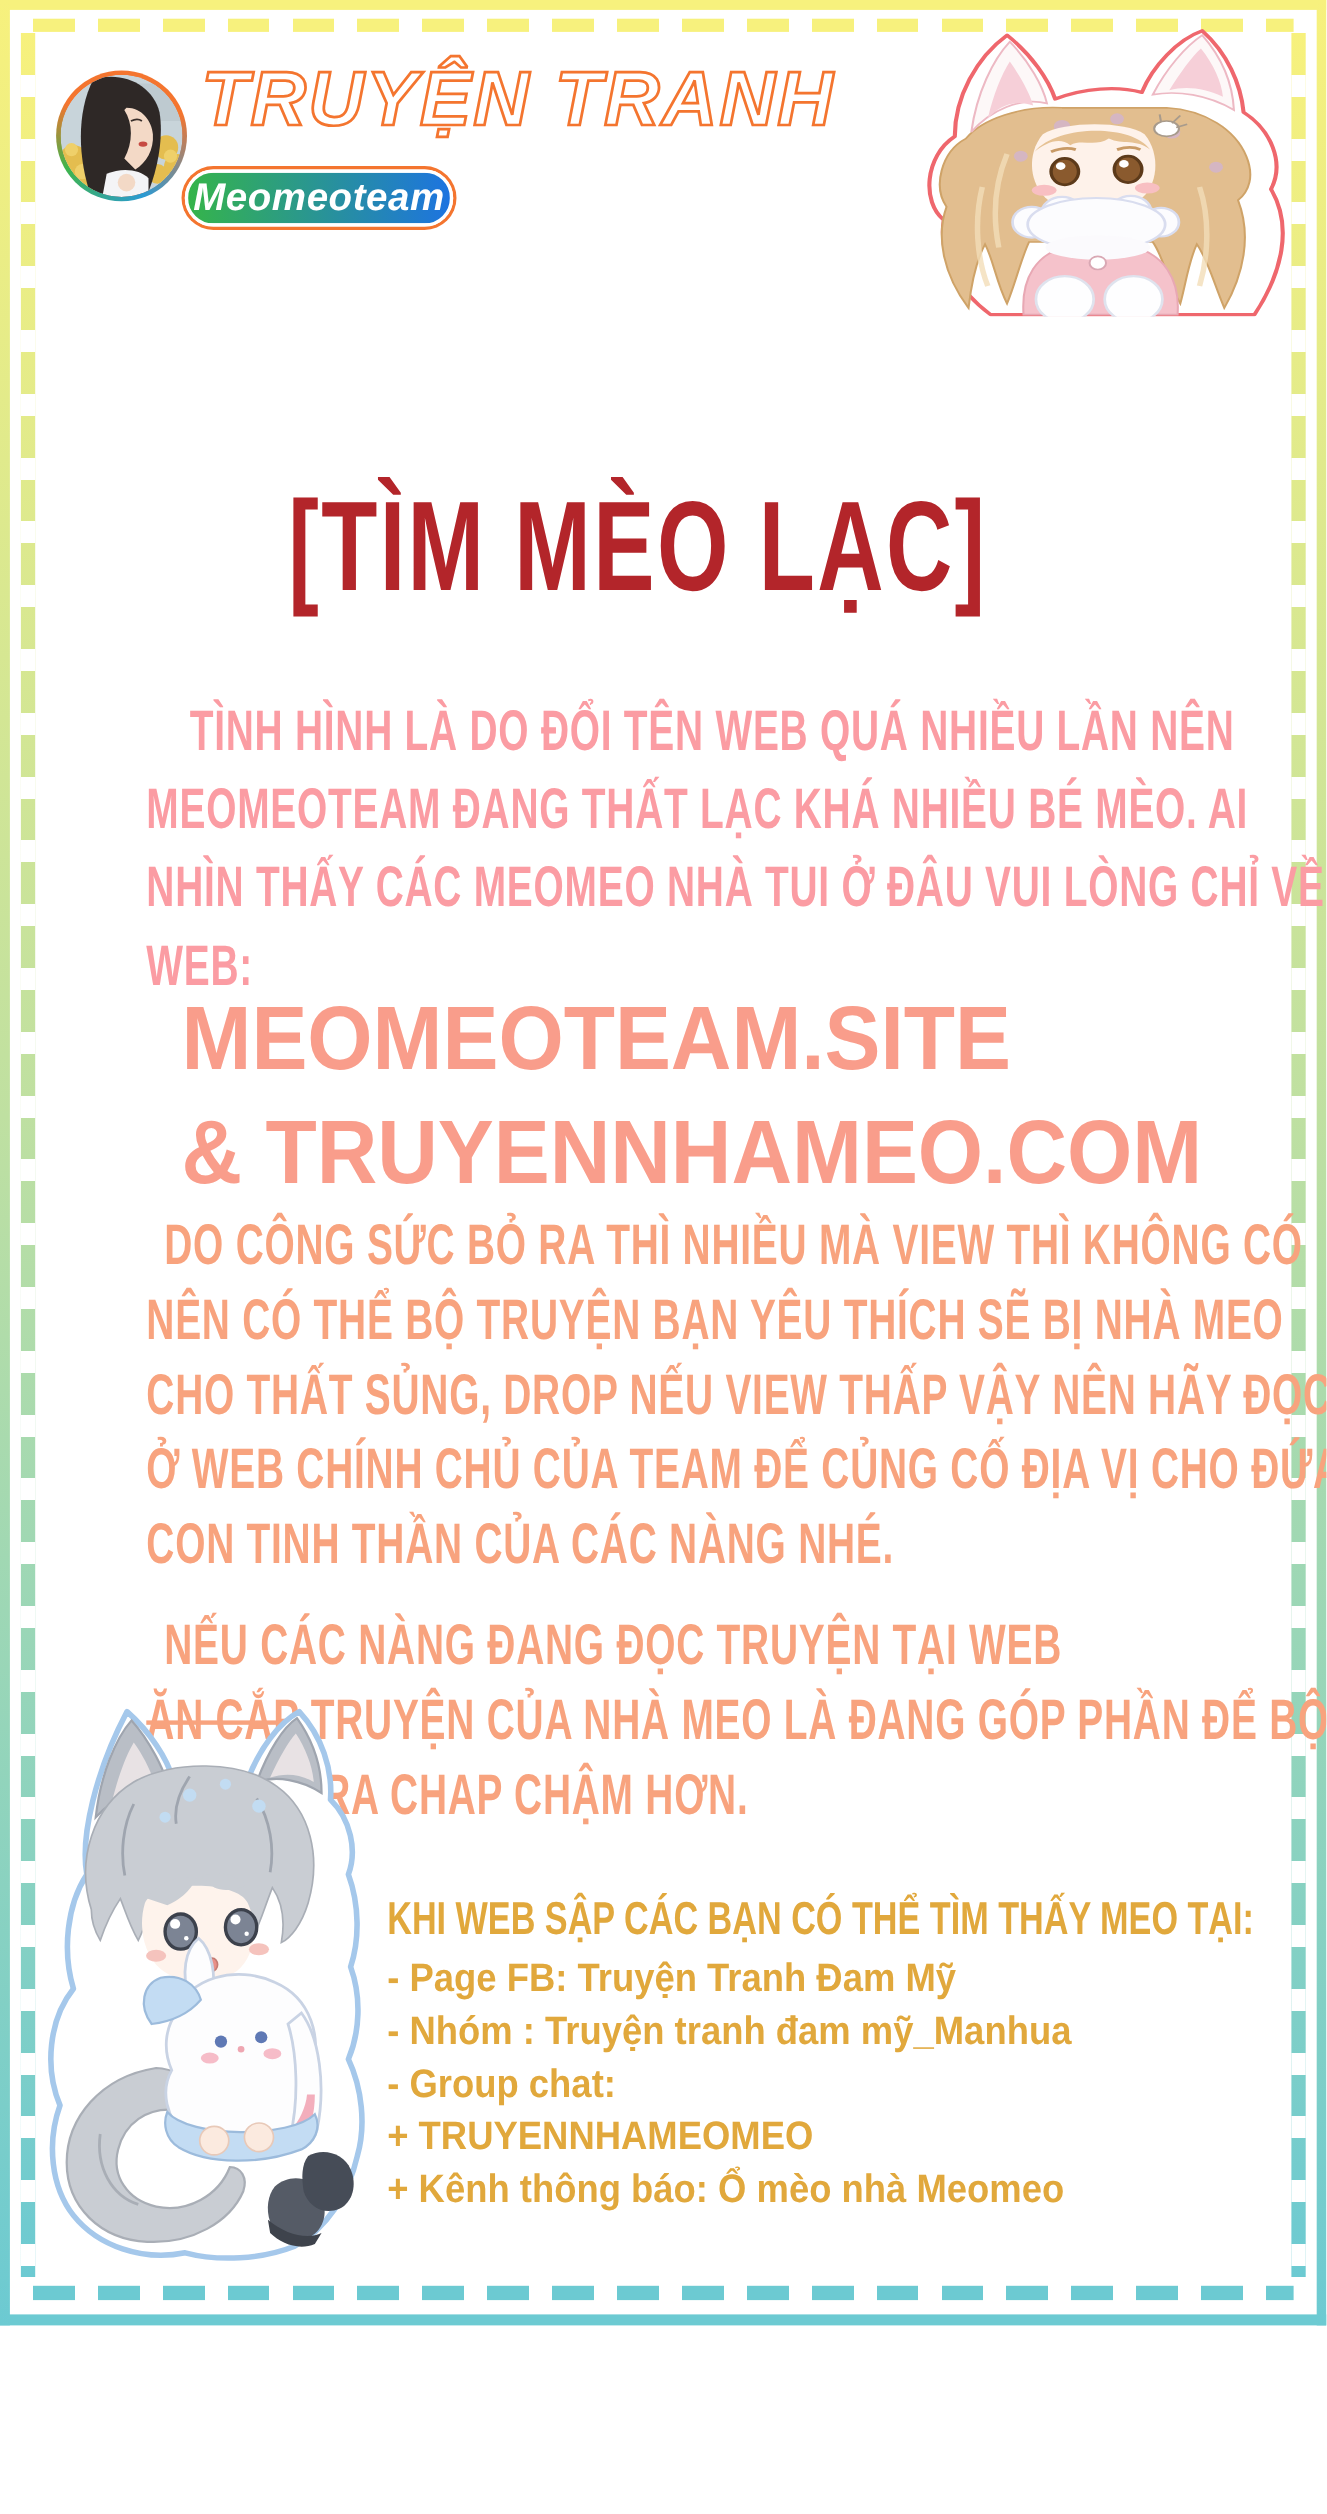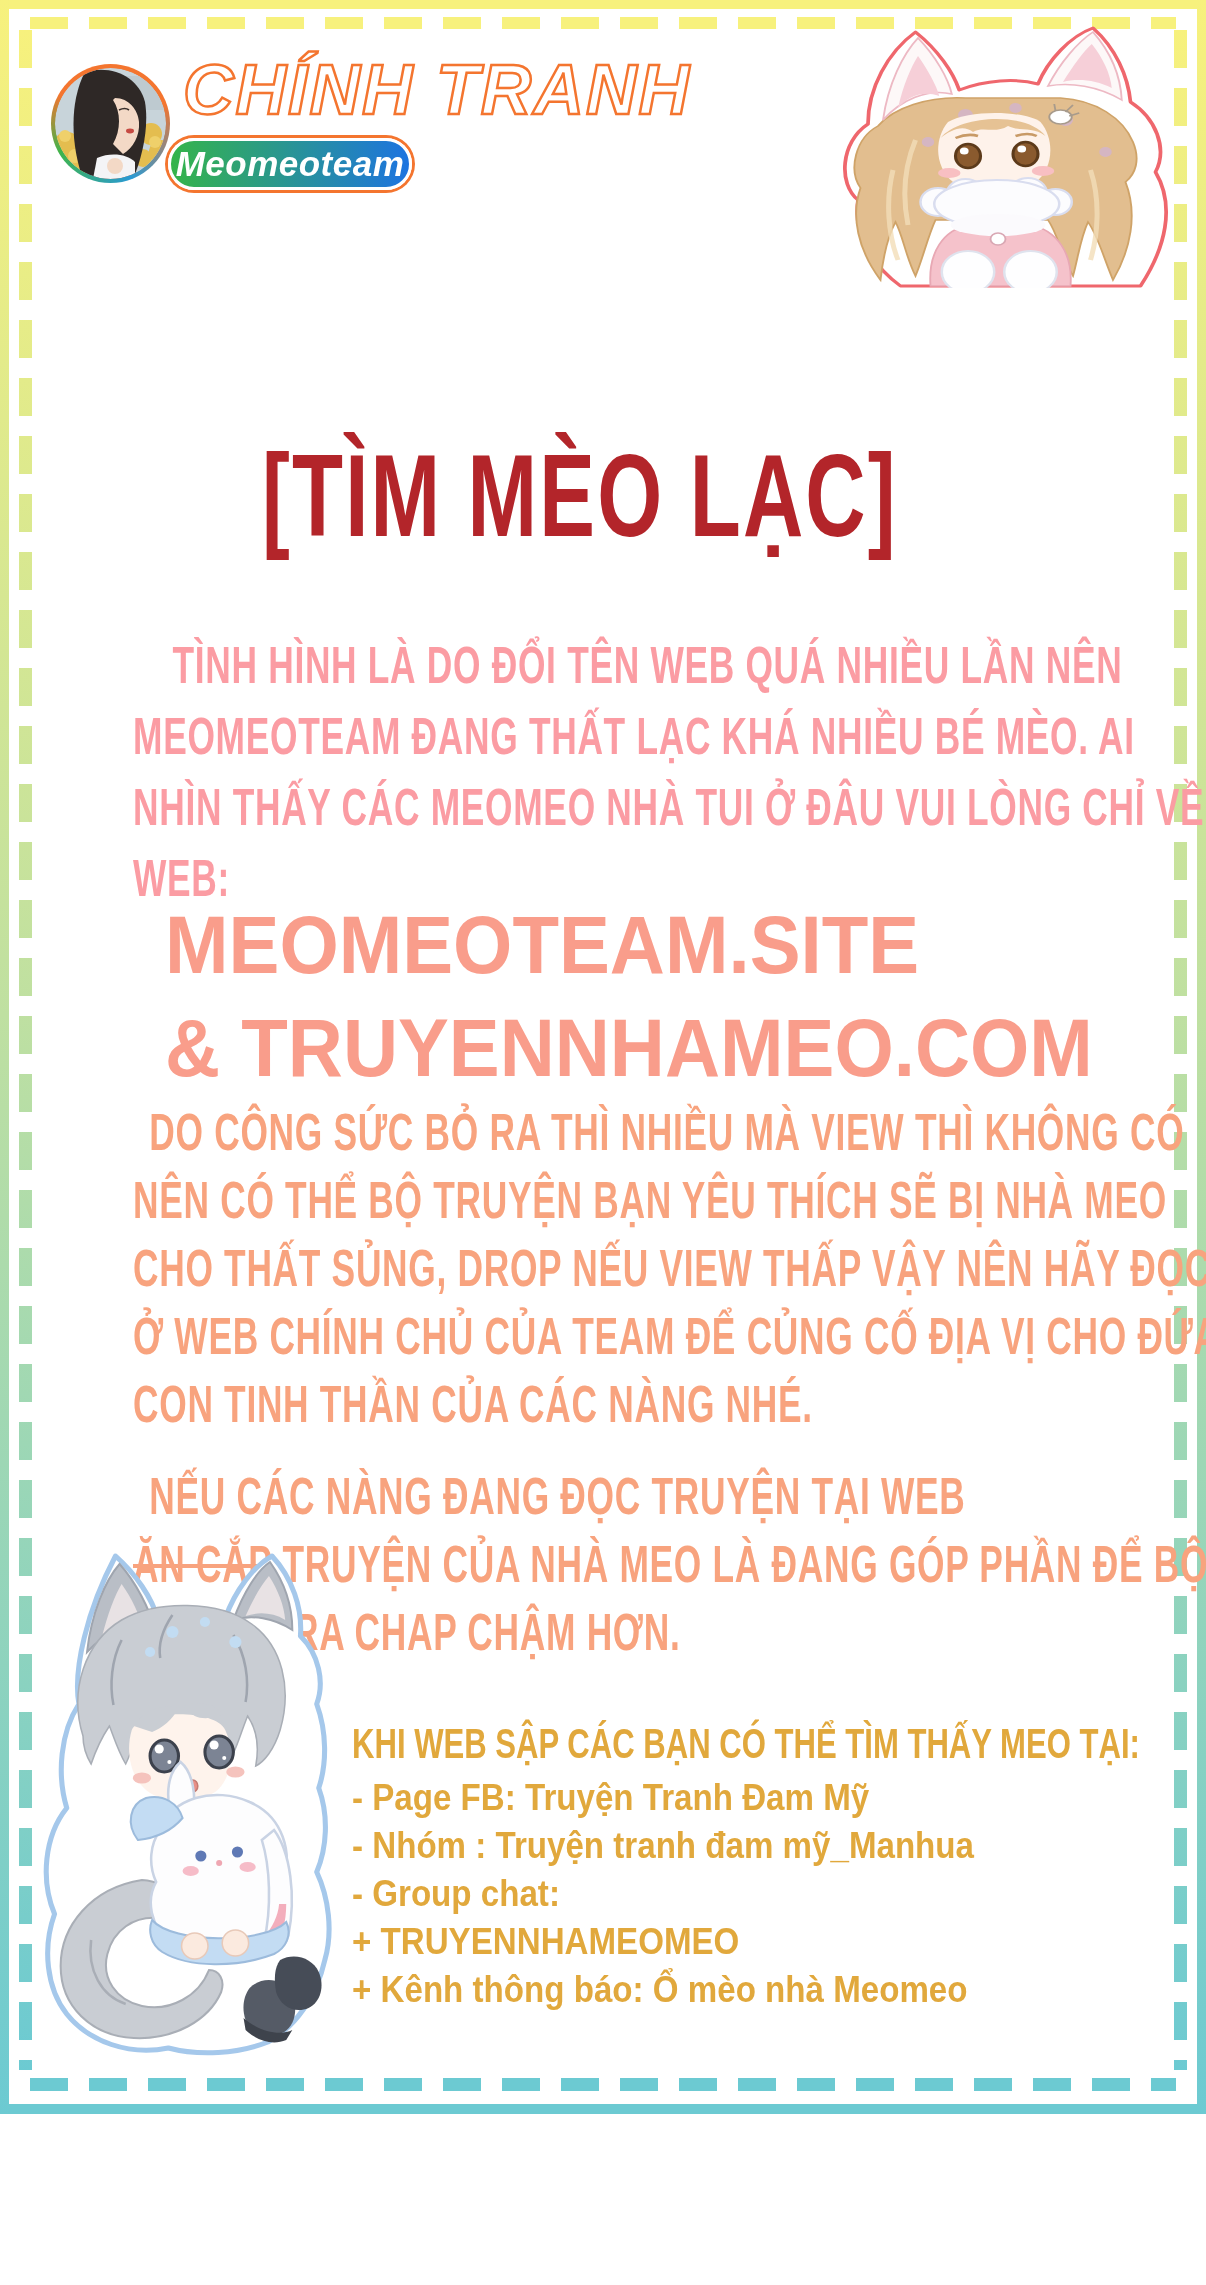--- a/index.html
+++ b/index.html
@@ -28,21 +28,21 @@
   
   .logo-line{position:absolute;font-style:italic;font-weight:bold;color:#fff;
              -webkit-text-stroke:2.5px #F4752F;white-space:nowrap;z-index:2;line-height:1;}
   .logo-line1{left:183px;top:55px;font-size:70px;letter-spacing:2px;}
   .logo-line2{left:413px;top:122px;font-size:76px;letter-spacing:2px;}
   .avatar-ring{position:absolute;left:51px;top:64px;width:119px;height:119px;border-radius:50%;
                padding:0;box-sizing:border-box;z-index:3;
                background:conic-gradient(from -60deg,#F4752F 0deg,#F4752F 130deg,#2A9AD4 220deg,#3FB44C 300deg,#F4752F 360deg);
                display:flex;align-items:center;justify-content:center;}
   .avatar-ring svg{width:111px;height:111px;border-radius:50%;display:block;}
-  .badge{position:absolute;left:168px;top:138px;width:244px;height:52px;border-radius:27px;z-index:4;
+  .badge{position:absolute;left:168px;top:154px;width:244px;height:52px;border-radius:27px;z-index:4;
          background:linear-gradient(to right,#35B44A,#1D74E0);
          border:3px solid #fff;box-shadow:0 0 0 3px #F4752F;box-sizing:border-box;
          display:flex;align-items:center;justify-content:center;}
   .badge span{font-style:italic;font-weight:bold;font-size:35px;color:#fff;letter-spacing:0.5px;}
   
   .main-title{position:absolute;left:262px;top:428px;margin:0;font-size:116px;font-weight:bold;
               color:#B3252A;letter-spacing:3px;line-height:1.18;white-space:nowrap;
               transform:scaleX(.72);transform-origin:left top;z-index:2;}
   
   .para{position:absolute;font-weight:bold;white-space:nowrap;transform-origin:left top;z-index:2;}
@@ -70,21 +70,21 @@
 
   <div class="bs bs-top"></div>
   <div class="bs bs-bottom"></div>
   <div class="bs bs-left"></div>
   <div class="bs bs-right"></div>
   <div class="bd bd-top"></div>
   <div class="bd bd-bottom"></div>
   <div class="bd bd-left"></div>
   <div class="bd bd-right"></div>
 
-  <div class="logo-line logo-line1">CHÍNH TRANH</div>
+  <div class="logo-line logo-line1">TRUYỆN TRANH</div>
 
   <div class="avatar-ring">
     <svg viewBox="0 0 111 111">
       <defs>
           <clipPath id="avc">
             <circle cx="55.5" cy="55.5" r="55.5"></circle>
           </clipPath>
         </defs>
       <g clip-path="url(#avc)">
         <rect x="0" y="0" width="111" height="111" fill="#C8D4DA"></rect>

